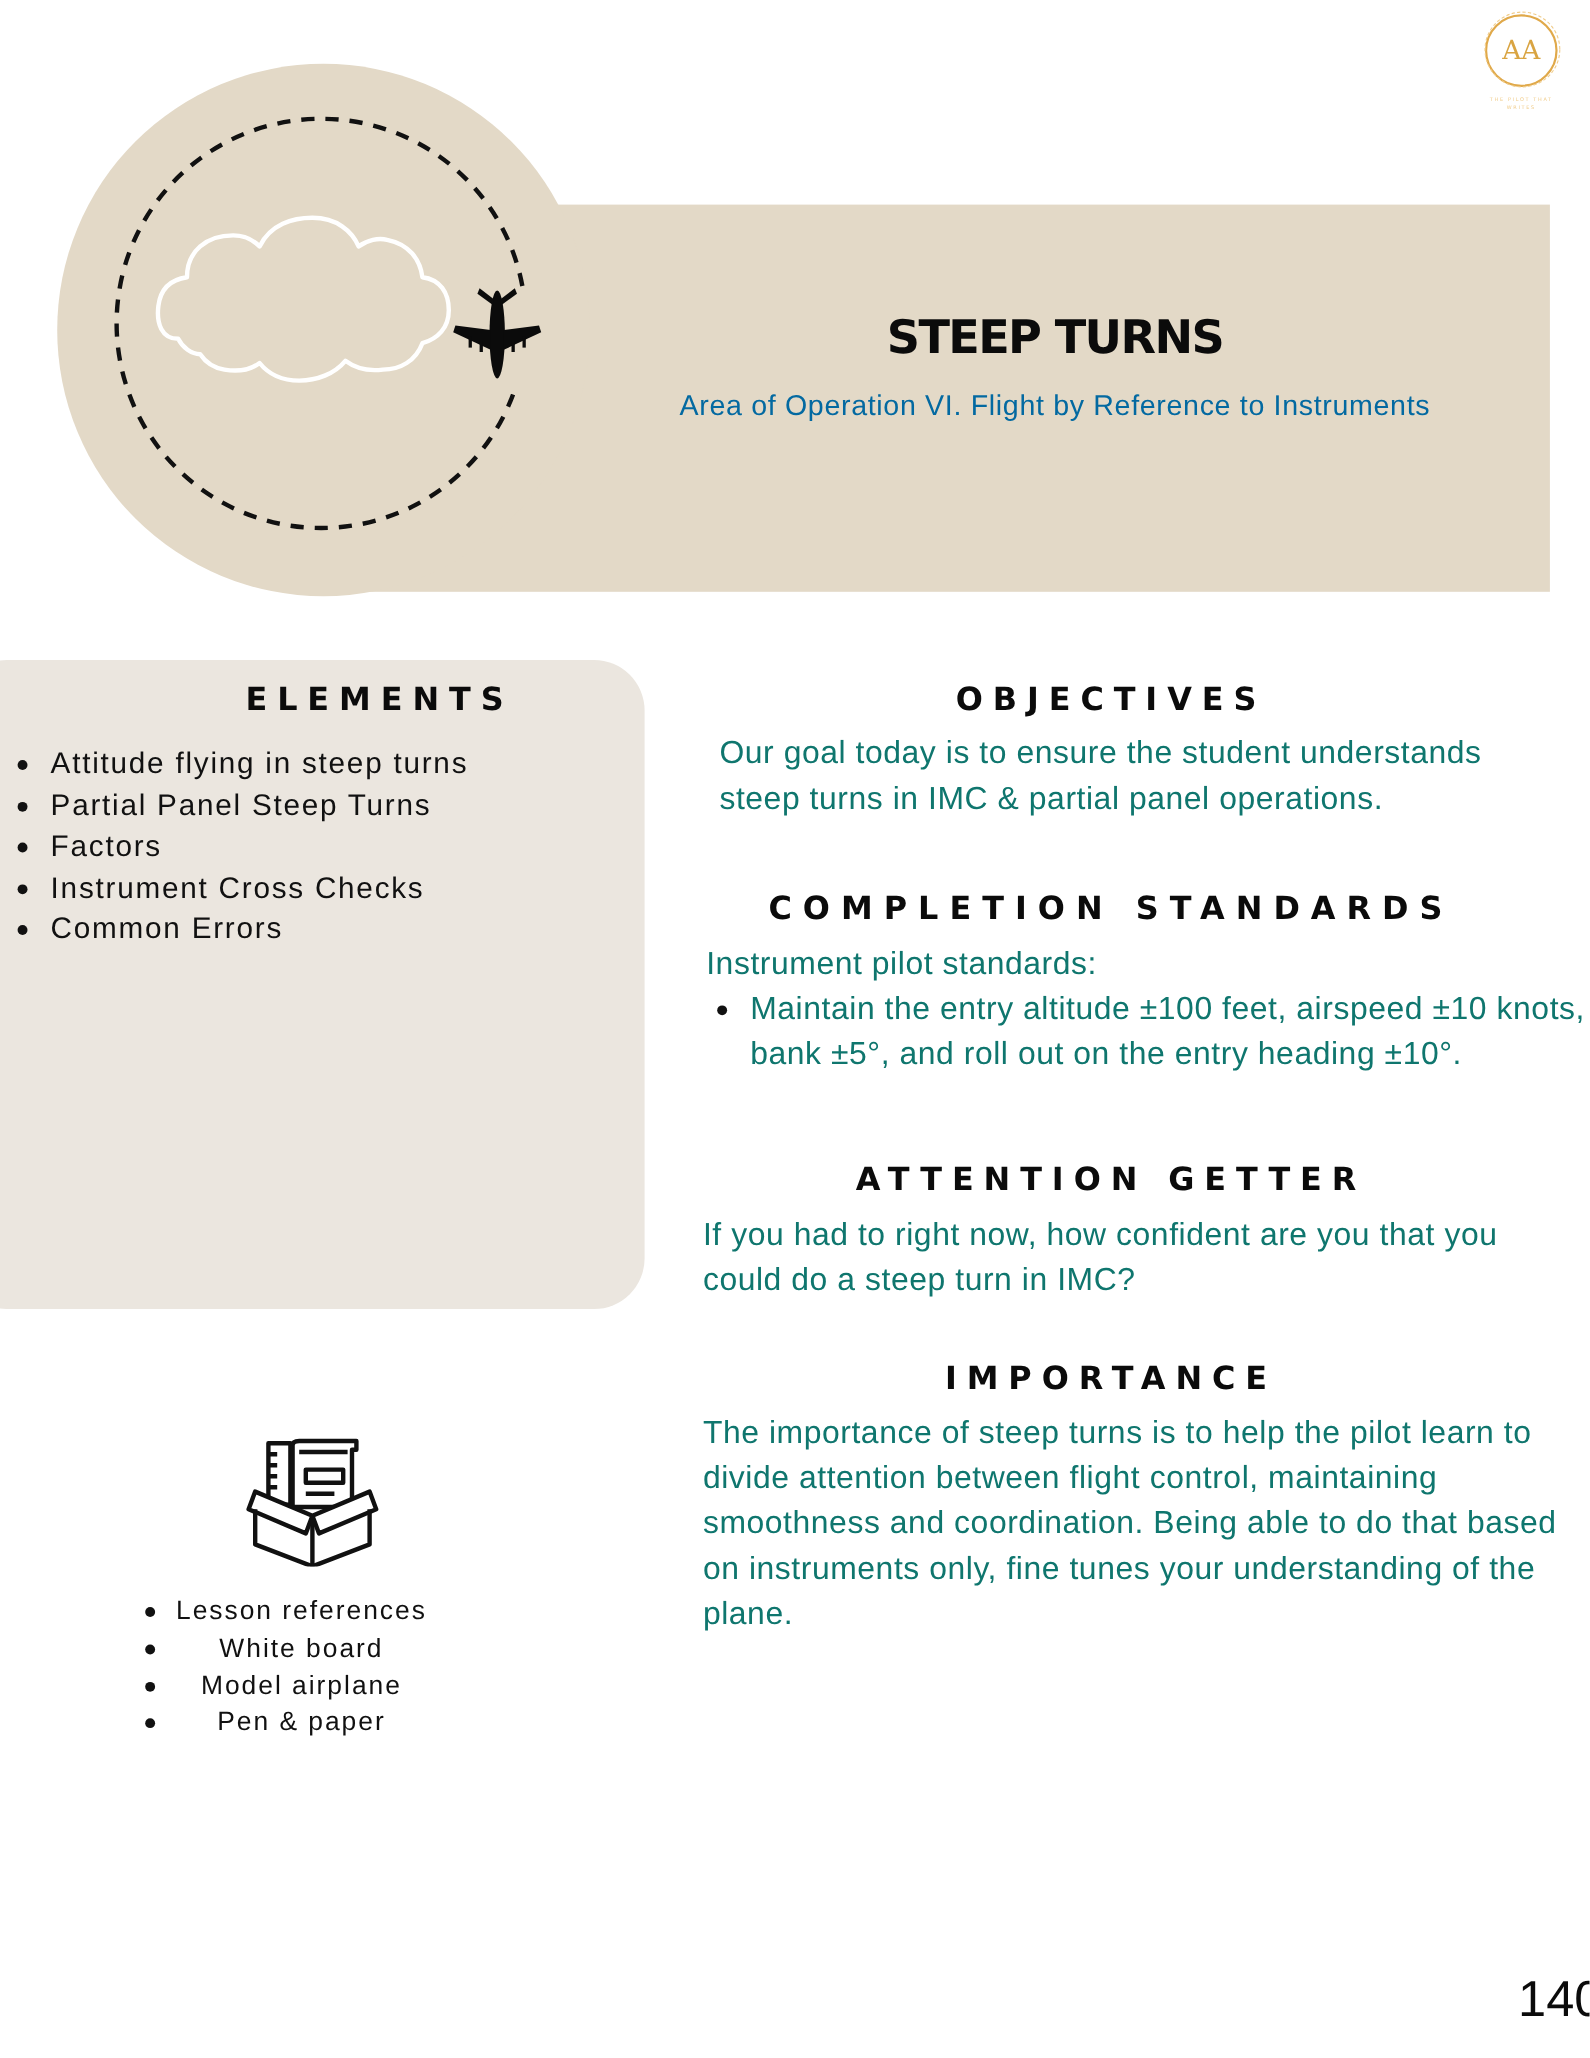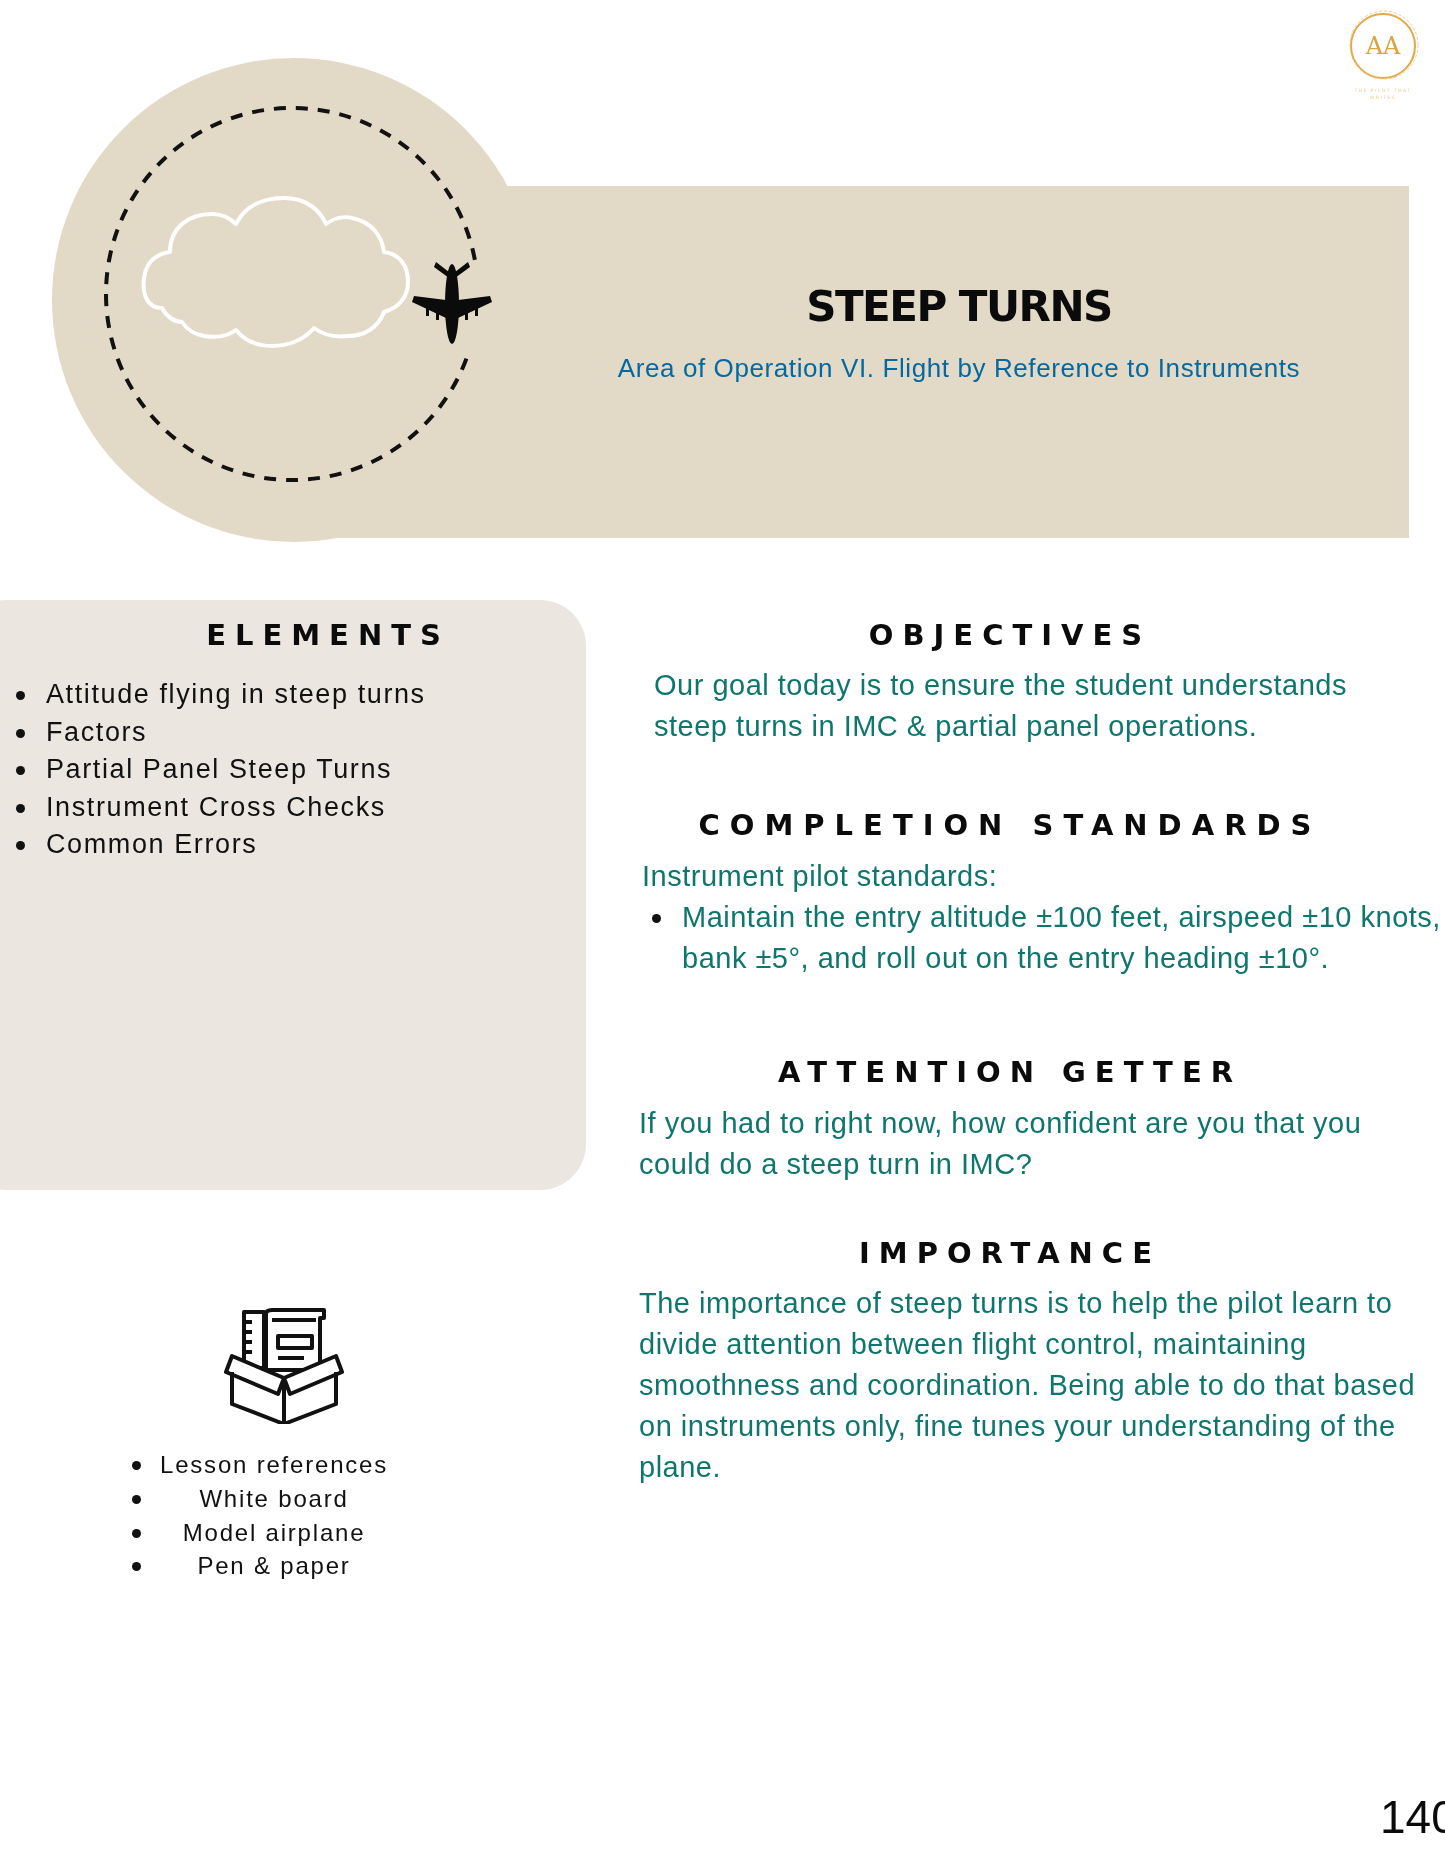--- a/index.html
+++ b/index.html
@@ -21,21 +21,21 @@
     font-size: 26px; line-height: 37px; color: #0369a1; letter-spacing: 0.6px; }
 
   
   #logo { left: 1336px; top: 8px; width: 94px; height: 94px; }
 
   
   #elements-panel { left: -40px; top: 600px; width: 626px; height: 590px;
     background: #ebe6df; border-radius: 46px; }
   .sec-head { font-family: "DejaVu Sans", sans-serif; font-weight: bold; font-size: 29px;
     letter-spacing: 9px; text-align: center; color: #0b0b0b; }
-  #elements-head { left: 0px; top: 618px; width: 600px; padding-left: 28px; }
+  #elements-head { left: 17px; top: 618px; width: 600px; padding-left: 28px; }
   #elements-list { left: 0; top: 676px; margin: 0; padding: 0 0 0 46px; list-style: none; }
   #elements-list li, #materials-list li { position: relative; font-size: 27px; letter-spacing: 1.6px; line-height: 37.5px; color: #111; }
   #elements-list li::before, #materials-list li::before, .std-list li::before {
     content: ""; position: absolute; width: 9px; height: 9px; border-radius: 50%; background: #111; }
   #elements-list li { padding-left: 0; }
   #elements-list li::before { left: -30px; top: 15px; }
 
   
   #box-icon { left: 222px; top: 1306px; width: 124px; height: 118px; }
   #materials-list { left: 0; top: 1448px; margin: 0; padding: 0 0 0 160px; list-style: none; text-align: center; }
@@ -93,22 +93,22 @@
   <circle cx="48" cy="37" r="34" fill="none" stroke="#f0cc8a" stroke-width="1" stroke-dasharray="3 2"></circle>
   <text x="47" y="46" text-anchor="middle" font-family="DejaVu Serif, serif" font-size="24" fill="#d9a441">AA</text>
   <text x="47" y="84" text-anchor="middle" font-family="DejaVu Sans, sans-serif" font-size="4.5" letter-spacing="1.5" fill="#f0cc8a">THE PILOT THAT</text>
   <text x="47" y="91" text-anchor="middle" font-family="DejaVu Sans, sans-serif" font-size="4.5" letter-spacing="1.5" fill="#f0cc8a">WRITES</text>
 </svg>
 
 <div class="abs" id="elements-panel"></div>
 <div class="abs sec-head" id="elements-head">ELEMENTS</div>
 <ul class="abs" id="elements-list">
   <li>Attitude flying in steep turns</li>
+  <li>Partial Panel Steep Turns</li>
   <li>Factors</li>
-  <li>Partial Panel Steep Turns</li>
   <li>Instrument Cross Checks</li>
   <li>Common Errors</li>
 </ul>
 
 <svg class="abs" id="box-icon" viewBox="0 0 124 118">
   <g fill="none" stroke="#111" stroke-width="4" stroke-linejoin="round">
     <rect x="22" y="6" width="20" height="56"></rect>
     <path d="M22 16 h8 M22 26 h8 M22 36 h8 M22 46 h8"></path>
     <path d="M44 8 q0 -4 6 -4 h52 v8 h-4 v52 h-54 z"></path>
     <path d="M50 14 h44"></path>

